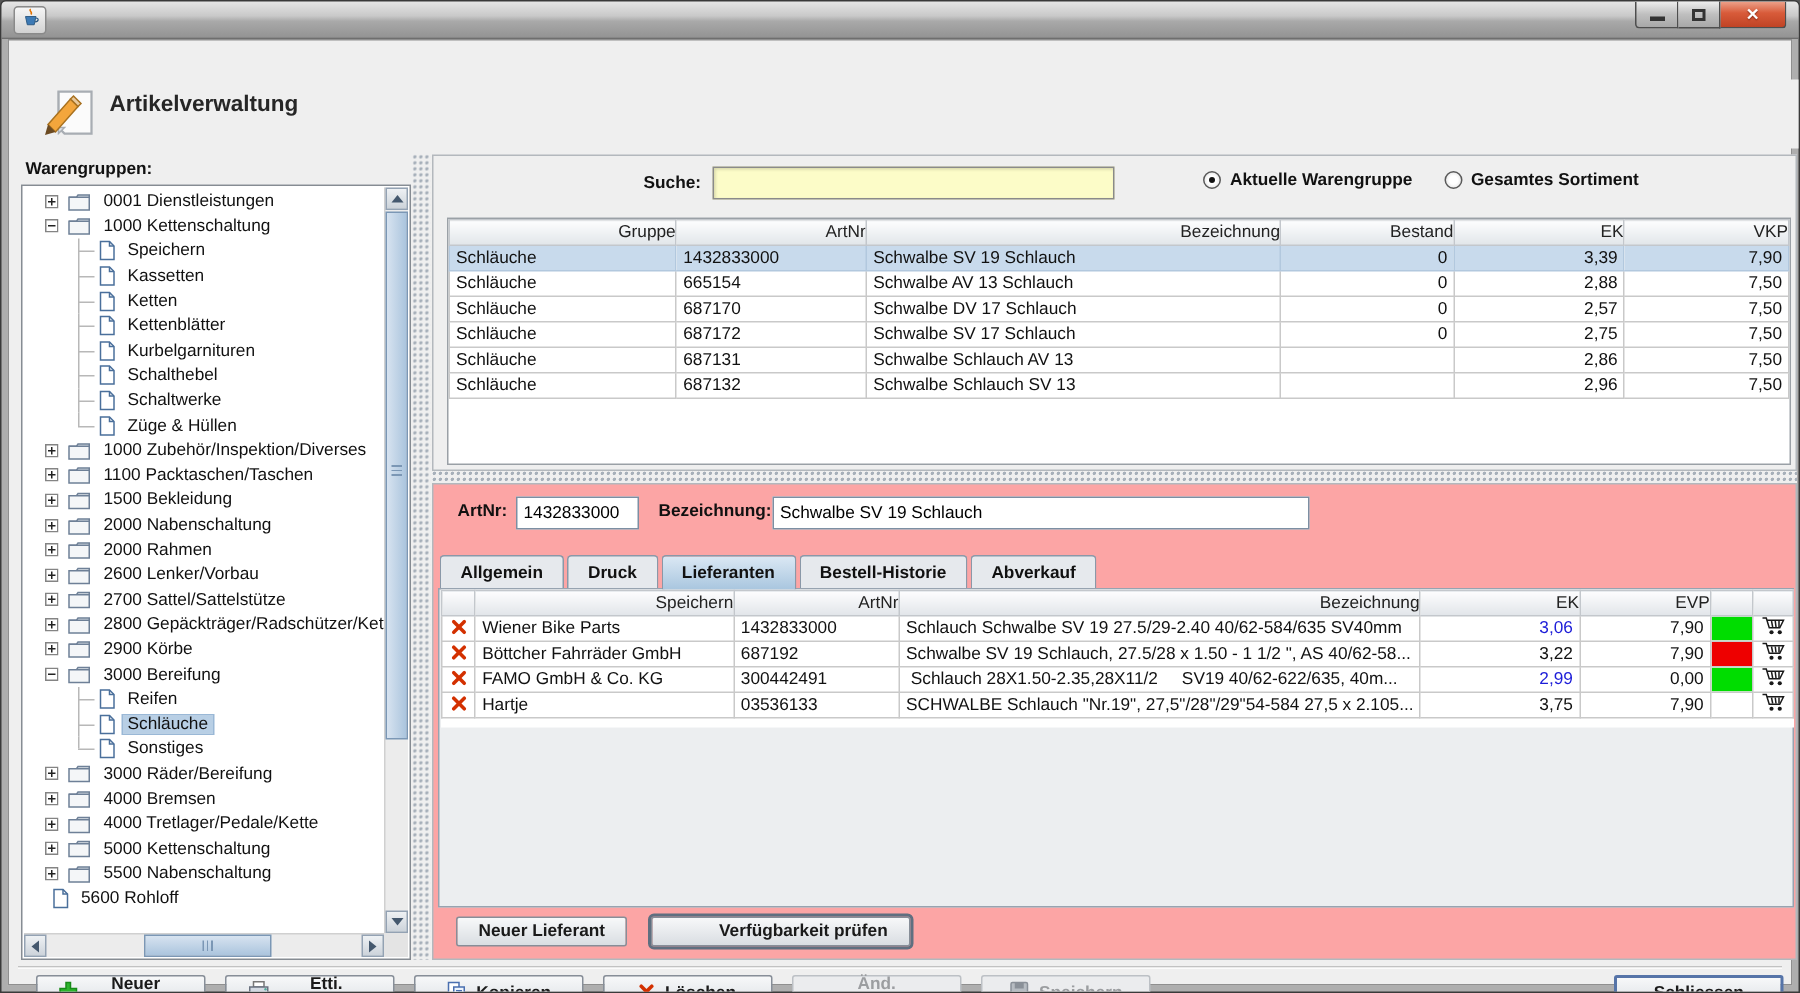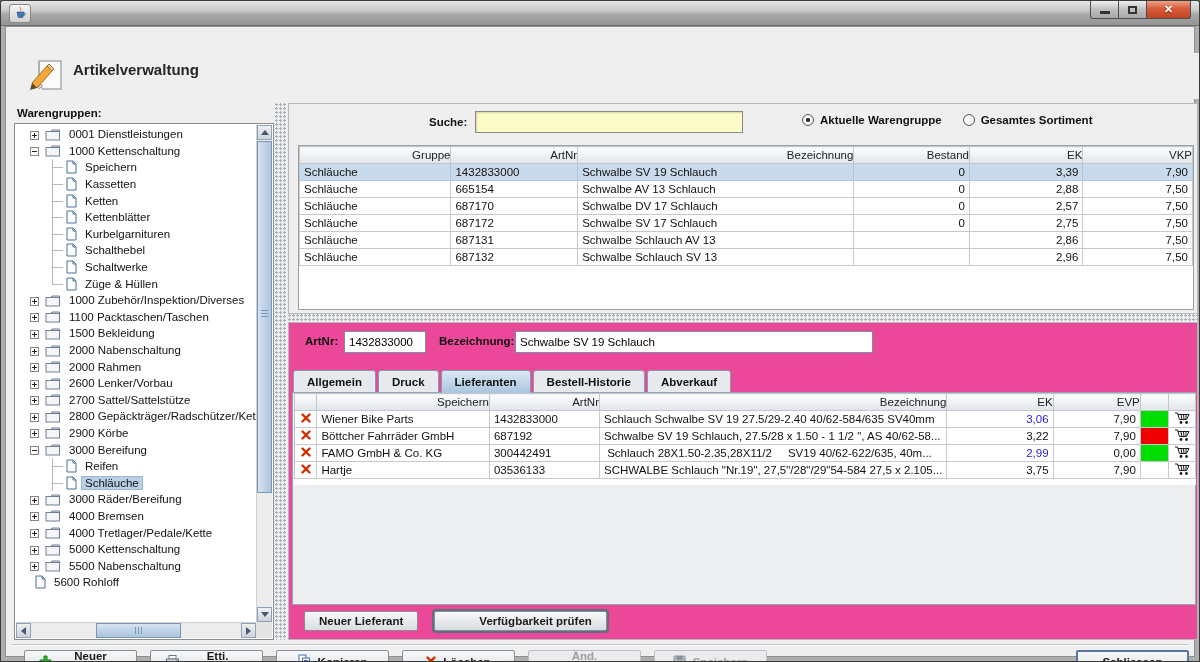--- a/index.html
+++ b/index.html
@@ -54,21 +54,21 @@
   .hthumb::after { content:""; position:absolute; top:3px; bottom:3px; left:38px; width:8px;
      background:repeating-linear-gradient(90deg,#7b97b5 0 1px,transparent 1px 3px); }
   .corner { position:absolute; right:1px; bottom:1px; width:16px; height:16px; background:#e4e4e4; }
   
   .vsplit { position:absolute; left:269px; top:76px; width:12px; height:537px;
     background-color:#efefef; background-image:radial-gradient(circle at 1.5px 1.5px,#a7b0ba 30%,transparent 35%); background-size:4px 4px; }
   .hsplit { position:absolute; left:282px; top:287px; width:910px; height:8px;
     background-color:#efefef; background-image:radial-gradient(circle at 1.5px 1.5px,#a7b0ba 30%,transparent 35%); background-size:4px 4px; }
   
   .top-panel { position:absolute; left:282px; top:76px; width:910px; height:211px; background:#efefef; border:1px solid #b3b8bd; }
-  .bottom-panel { position:absolute; left:282px; top:295px; width:910px; height:318px; background:#ec4899; border:1px solid #b3b8bd; }
+  .bottom-panel { position:absolute; left:282px; top:295px; width:910px; height:318px; background:#fca5a5; border:1px solid #b3b8bd; }
   .lbl { font-size:11.5px; font-weight:bold; color:#111; }
   .search-row { position:absolute; left:0; top:7px; width:100%; height:24px; }
   .search-label { position:absolute; left:140px; top:5px; }
   .search-input { position:absolute; left:186px; top:0; width:268px; height:22px; background:#fcfcc8; border:1px solid #808archive0a0; border:1px solid #8a8a8a; box-shadow:inset 1px 1px 2px rgba(0,0,0,.15); font-size:12px; padding:0 4px; }
   .radio-group { position:absolute; left:478px; top:3px; display:flex; gap:21px;margin-left:35px; }
   .radio { display:flex; align-items:center; gap:6px; cursor:default; }
   .rcirc { width:12px; height:12px; border-radius:50%; border:1px solid #5a5a5a; background:radial-gradient(#fff 40%,#d8d8d8); position:relative; }
   .rcirc.on::after { content:""; position:absolute; left:3px; top:3px; width:4px; height:4px; border-radius:50%; background:#111; }
   
   .tbl-viewport { position:absolute; background:#fff; border:1px solid #9aa0a6; overflow:hidden; }
@@ -399,20 +399,29 @@
             <span class="tlabel">Reifen</span>
           </div>
           <div class="tree-row lvl1">
             <span class="ticon">
               <svg width="11" height="14" viewBox="0 0 11 14">
                 <path d="M1 1 h6 l3 3 v9 h-9 Z" fill="#fff" stroke="#4a6f9b" stroke-width="1"></path>
                 <path d="M7 1 v3 h3" fill="none" stroke="#4a6f9b" stroke-width="1"></path>
               </svg>
             </span>
             <span class="tlabel sel">Schläuche</span>
+          </div>
+          <div class="tree-row lvl1 last">
+            <span class="ticon">
+              <svg width="11" height="14" viewBox="0 0 11 14">
+                <path d="M1 1 h6 l3 3 v9 h-9 Z" fill="#fff" stroke="#4a6f9b" stroke-width="1"></path>
+                <path d="M7 1 v3 h3" fill="none" stroke="#4a6f9b" stroke-width="1"></path>
+              </svg>
+            </span>
+            <span class="tlabel">Sonstiges</span>
           </div>
           <div class="tree-row lvl0">
             <span class="expander"><svg width="9" height="9" viewBox="0 0 9 9">
                 <rect x="0.5" y="0.5" width="8" height="8" fill="#fff" stroke="#848484"></rect>
                 <line x1="2" y1="4.5" x2="7" y2="4.5" stroke="#222"></line>
                 <line x1="4.5" y1="2" x2="4.5" y2="7" stroke="#222"></line>
               </svg></span>
             <span class="ticon">
               <svg width="16" height="13" viewBox="0 0 16 13">
                 <path d="M1 3.5 h5 l1-1.5 h7.5 v1.5" fill="#dfe5ea" stroke="#6e8097" stroke-width="1"></path>

